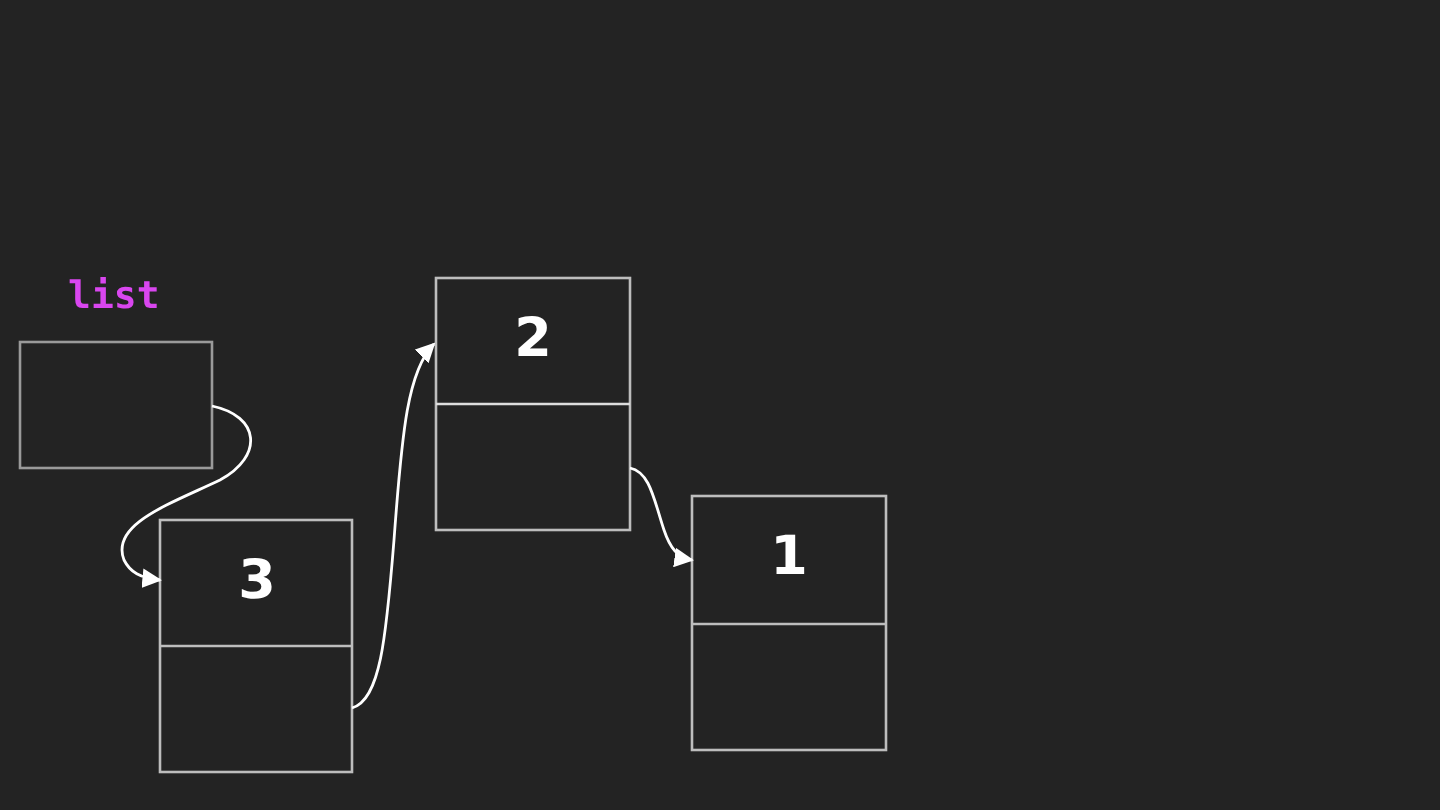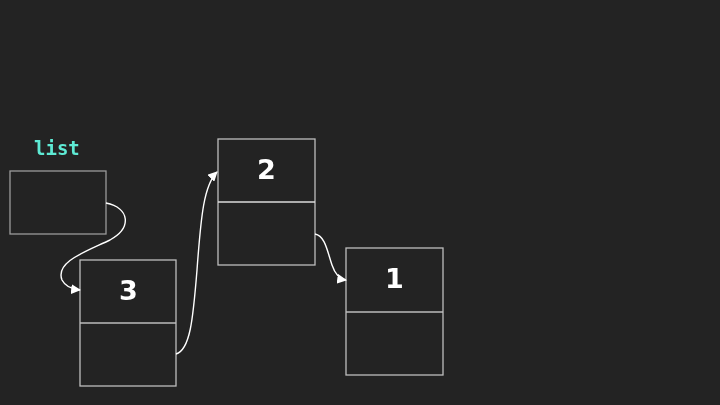--- a/index.html
+++ b/index.html
@@ -1,17 +1,17 @@
 <!DOCTYPE html>
 <html><head>
 <meta charset="utf-8">
 <style>
   html, body { margin:0; padding:0; }
   body { width:720px; height:405px; background:#232323; position:relative; overflow:hidden; }
-  .label { position:absolute; color:#5eead4; font-family:"DejaVu Sans Mono", monospace; font-weight:bold; font-size:19px; }
+  .label { position:absolute; color:#d946ef; font-family:"DejaVu Sans Mono", monospace; font-weight:bold; font-size:19px; }
   .node-val { position:absolute; color:#ffffff; font-family:"DejaVu Sans", sans-serif; font-weight:bold; font-size:27px; text-align:center; width:97px; }
   svg { position:absolute; left:0; top:0; }
 </style>
 </head>
 <body>
 
 <svg width="720" height="405">
   <defs>
     <marker id="ah" viewBox="0 0 10 10" refX="9" refY="5" markerWidth="7" markerHeight="7" orient="auto-start-reverse">
       <path d="M0,0 L10,5 L0,10 z" fill="#ffffff"></path>

